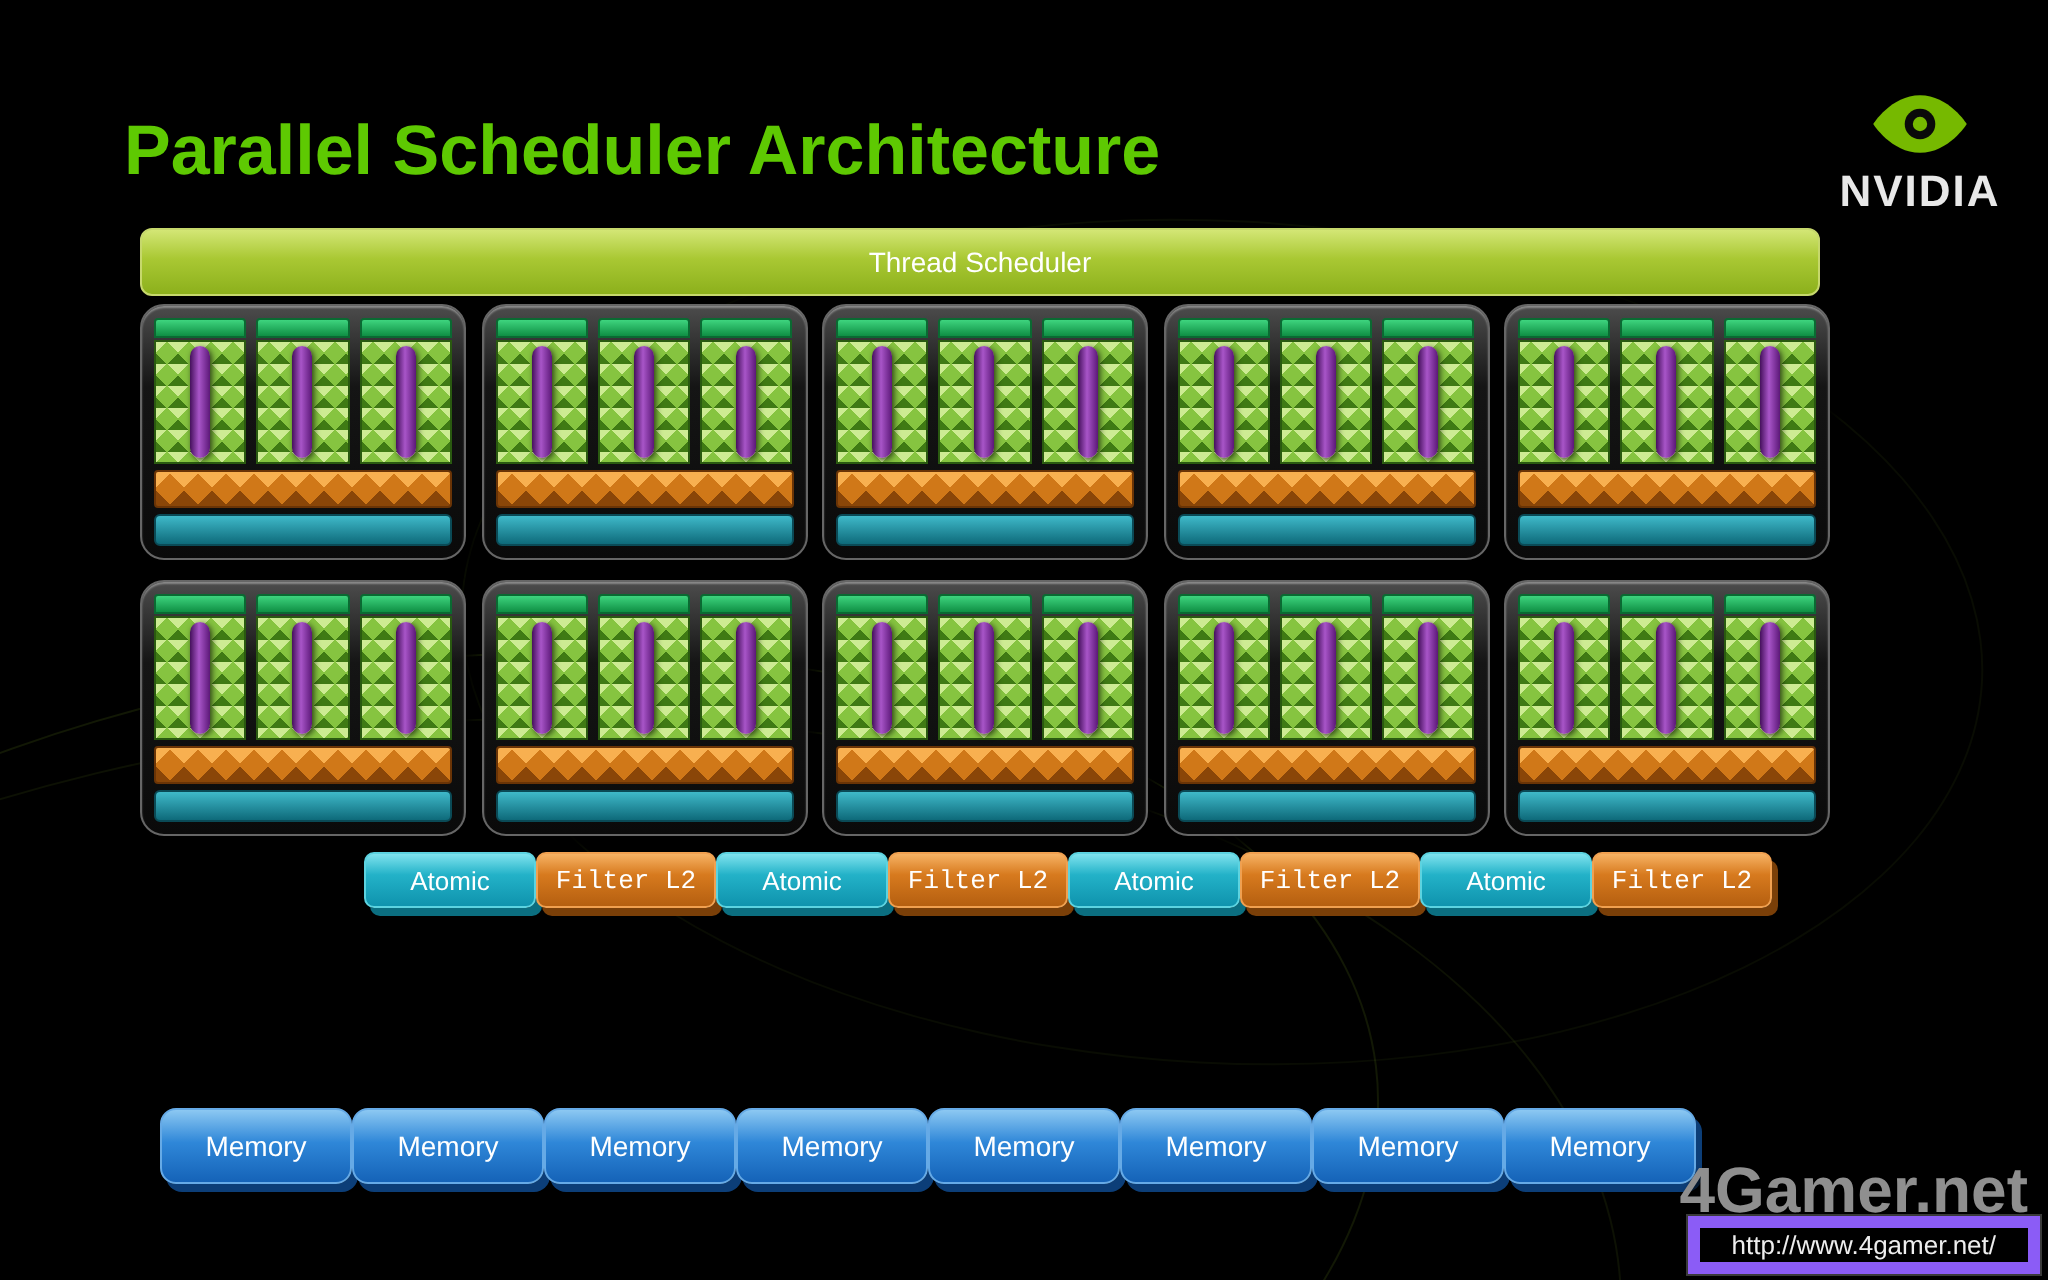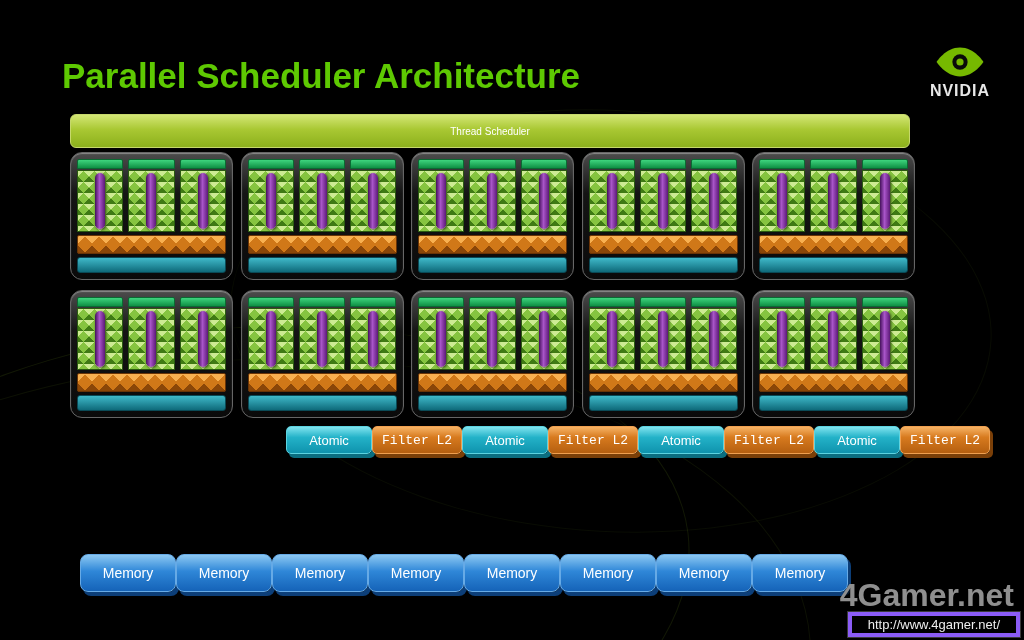--- a/index.html
+++ b/index.html
@@ -15,30 +15,30 @@
   #curve3{width:760px;height:420px;left:230px;top:110px;border:1px solid rgba(90,120,25,0.10);transform:rotate(3deg);}
 
   .page-title{
     position:absolute;left:62px;top:56px;
     font-size:35px;font-weight:700;color:#5ec902;
     text-shadow:1px 1px 2px rgba(0,0,0,0.8);
   }
 
   
   .logo{position:absolute;top:44px;right:16px;width:96px;text-align:center;}
-  .logo .brand{color:#e8e8e8;font-weight:700;font-size:16px;letter-spacing:1px;margin-top:-2px;}
+  .logo .brand{color:#e8e8e8;font-weight:700;font-size:22px;letter-spacing:1px;margin-top:-2px;}
 
   
   .scheduler{
     position:absolute;left:70px;top:114px;width:838px;height:32px;
     background:linear-gradient(#d3e675,#a9c833 45%,#8cb01c);
     border:1px solid #c6d86c;border-radius:6px;
     box-shadow:3px 3px 5px rgba(0,0,0,0.75);
     display:flex;align-items:center;justify-content:center;
-    color:#fff;font-size:10px;
+    color:#fff;font-size:14px;
   }
 
   
   .cluster-row{position:absolute;left:70px;width:845px;display:flex;justify-content:space-between;}
   #row1{top:152px;} #row2{top:290px;}
 
   .block{
     width:163px;height:128px;box-sizing:border-box;padding:6px;
     border-radius:12px;border:1px solid #666;
     background:linear-gradient(180deg,#4c4c4c,#151515 32%,#0a0a0a);
@@ -74,21 +74,21 @@
       linear-gradient(45deg,#8a4608 25%,transparent 25%),
       linear-gradient(315deg,#8a4608 25%,transparent 25%);
     background-size:14px 17px;
   }
   .tbar{
     height:14px;margin-top:3px;border:1px solid #0a4a56;border-radius:3px;
     background:linear-gradient(#3fb9c9,#0e6a7a);
   }
 
   
-  .ops-row{position:absolute;left:78px;top:426px;width:912px;display:flex;justify-content:flex-end;}
+  .ops-row{position:absolute;left:78px;top:426px;width:912px;display:flex;justify-content:center;}
   .btn{height:26px;display:flex;align-items:center;justify-content:center;
     color:#fff;font-size:13px;border-radius:5px;}
   .atomic{width:84px;border:1px solid #5cd3e0;
     background:linear-gradient(#7fe3ee,#23b2c8 40%,#0f93ad);
     box-shadow:3px 4px 0 #0b6e80;}
   .filter{width:88px;border:1px solid #f0a050;
     background:linear-gradient(#f6b264,#d77a1e 40%,#b55f10);
     box-shadow:3px 4px 0 #7a3f08;font-family:Liberation Mono, monospace;}
 
   
@@ -96,21 +96,21 @@
   .mem{width:94px;height:36px;border-radius:8px;border:1px solid #66aae6;
     background:linear-gradient(#8cc8f2,#2f87d8 45%,#1563b8);
     box-shadow:3px 4px 0 #0c3e78;
     display:flex;align-items:center;justify-content:center;color:#fff;font-size:14px;}
 
   
   .wm-text{position:absolute;right:10px;bottom:26px;z-index:5;
     font-size:32px;font-weight:700;color:#8f8f8f;
     text-shadow:1px 2px 3px rgba(0,0,0,0.9);}
   .wm-url{position:absolute;right:4px;bottom:3px;z-index:5;
-    border:4px solid #8b5cf6;outline:1px solid #3a3a3a;
+    border:6px solid #8b5cf6;outline:1px solid #3a3a3a;
     padding:1px 16px;color:#eee;font-size:13px;background:rgba(0,0,0,0.6);}
 </style>
 </head>
 <body>
 
 <div class="curve" id="curve1"></div>
 <div class="curve" id="curve2"></div>
 <div class="curve" id="curve3"></div>
 
 <div class="page-title">Parallel Scheduler Architecture</div>

